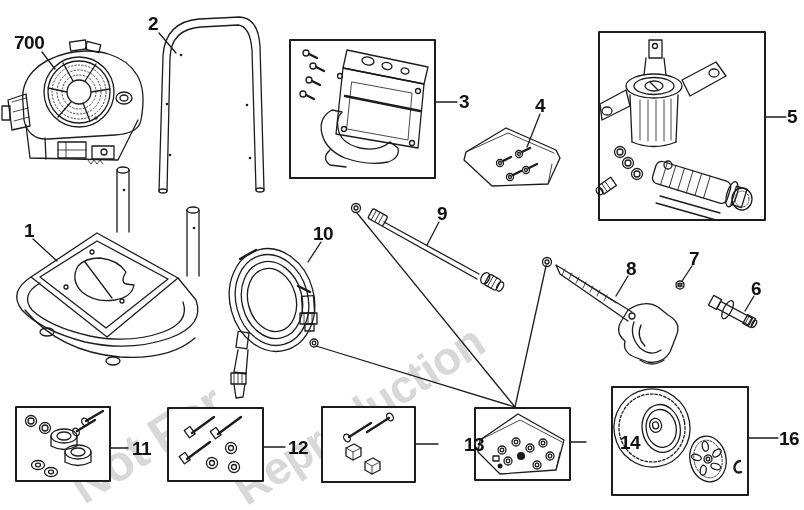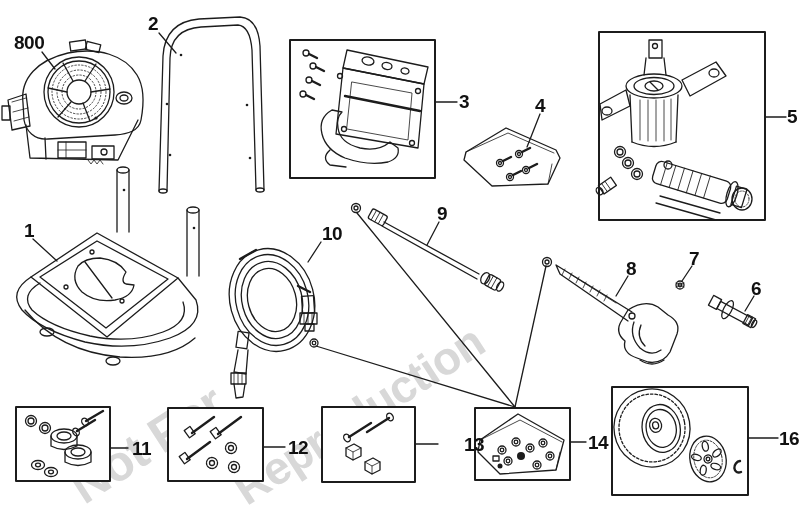--- a/index.html
+++ b/index.html
@@ -359,30 +359,30 @@
       <line x1="571" y1="442" x2="586" y2="442"></line>
       <line x1="749" y1="438" x2="778" y2="438"></line>
     </g>
     <g class="lead">
       <line x1="316" y1="346" x2="515" y2="407"></line>
       <line x1="357" y1="213" x2="515" y2="407"></line>
       <line x1="546" y1="266" x2="515" y2="407"></line>
     </g>
   </svg>
 
-  <div class="callout" style="left:14px;top:33px">800</div>
+  <div class="callout" style="left:14px;top:33px">700</div>
   <div class="callout" style="left:24px;top:221px">1</div>
   <div class="callout" style="left:148px;top:14px">2</div>
   <div class="callout" style="left:459px;top:92px">3</div>
   <div class="callout" style="left:535px;top:96px">4</div>
   <div class="callout" style="left:787px;top:107px">5</div>
   <div class="callout" style="left:751px;top:279px">6</div>
   <div class="callout" style="left:689px;top:249px">7</div>
   <div class="callout" style="left:626px;top:259px">8</div>
   <div class="callout" style="left:437px;top:204px">9</div>
-  <div class="callout" style="left:322px;top:224px">10</div>
+  <div class="callout" style="left:313px;top:224px">10</div>
   <div class="callout" style="left:132px;top:439px">11</div>
   <div class="callout" style="left:288px;top:438px">12</div>
   <div class="callout" style="left:464px;top:435px">13</div>
-  <div class="callout" style="left:588px;top:433px">14</div>
+  <div class="callout" style="left:620px;top:433px">14</div>
   <div class="callout" style="left:779px;top:429px">16</div>
 
 </div>
 
 </body></html>

